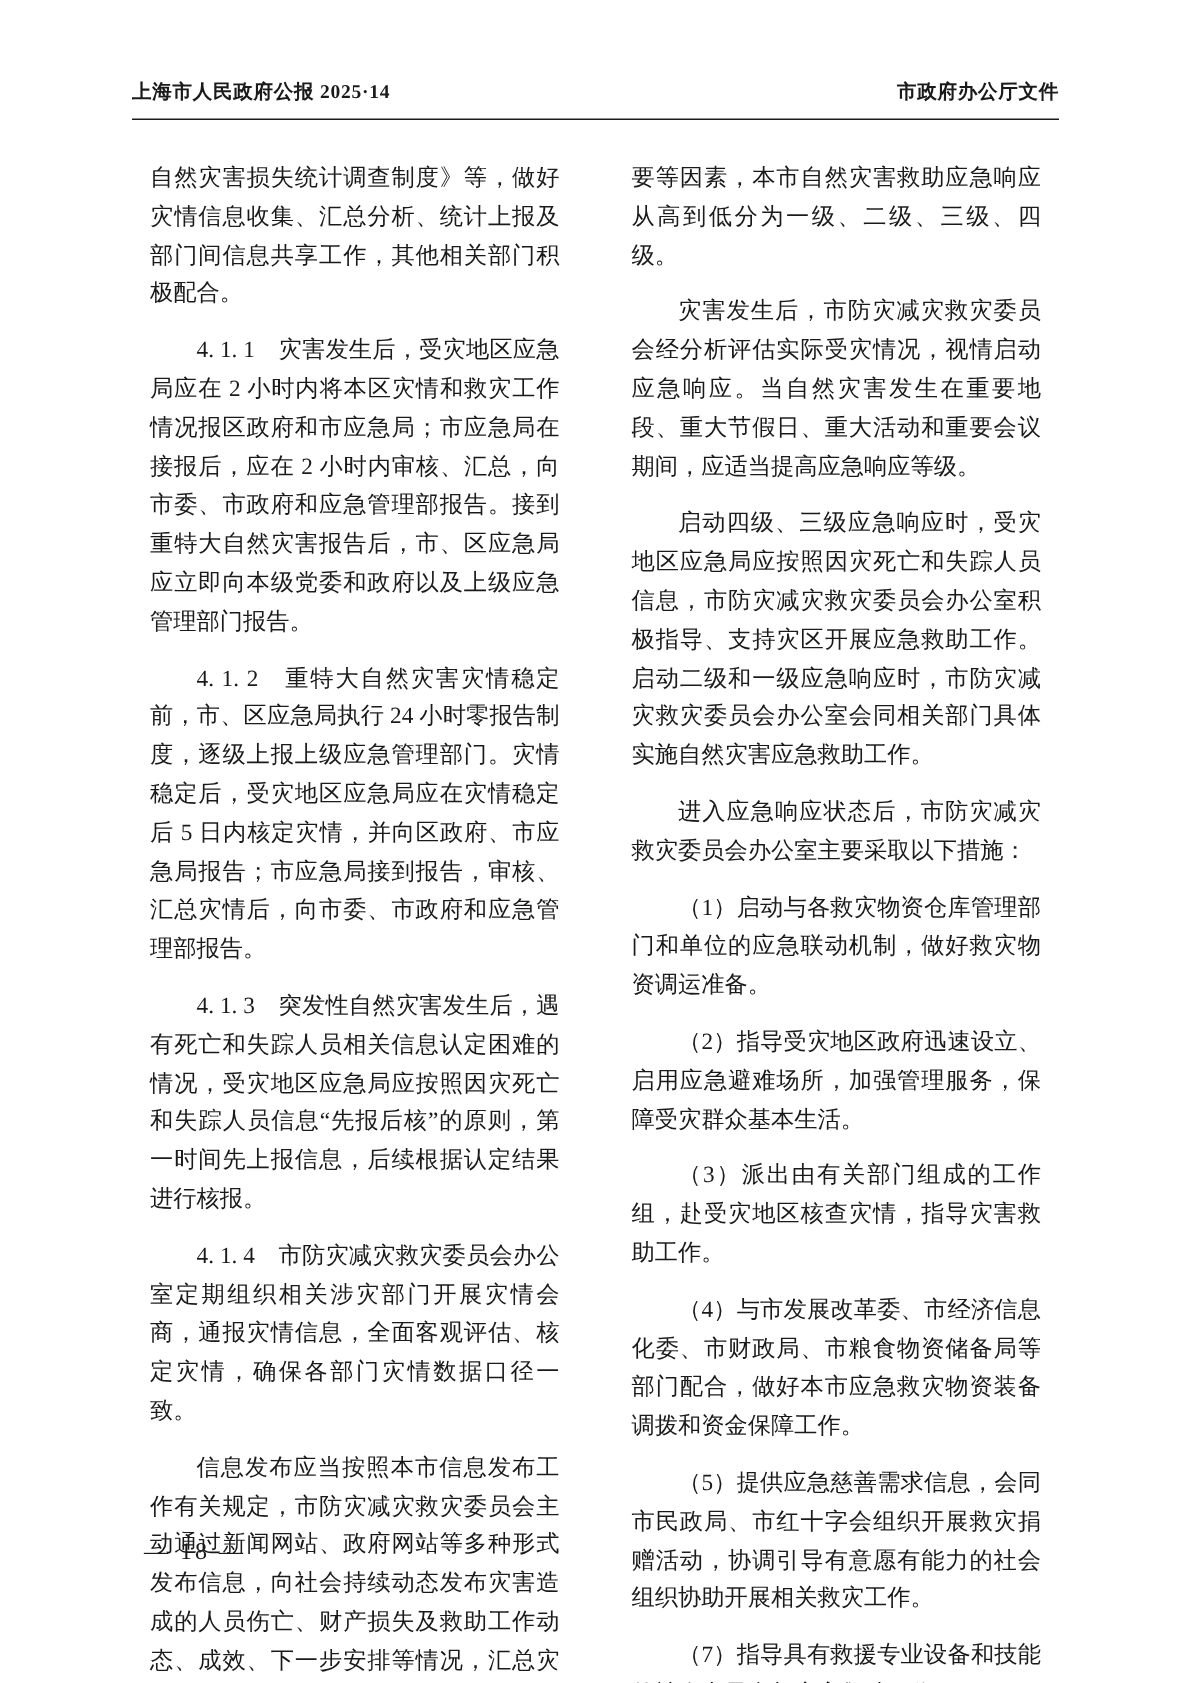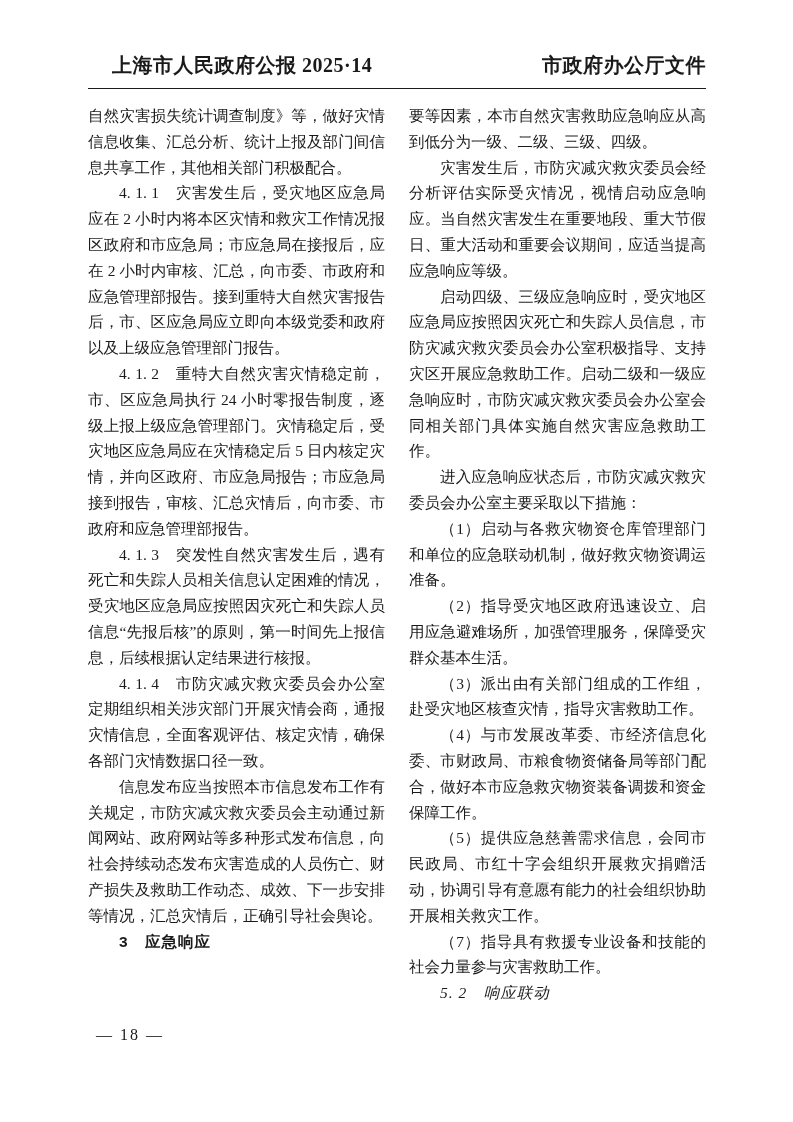--- a/index.html
+++ b/index.html
@@ -13,44 +13,43 @@
   .page{
     position:absolute;
     left:88px;top:52px;
     width:618px;
   }
   
   .runhead{
     display:flex;
     justify-content:space-between;
     align-items:flex-start;
-    font-size:20px;
+    font-size:13px;
     font-weight:bold;
     letter-spacing:0.5px;
     padding-bottom:9px;
-    margin-left:24px;
   }
   .runhead-rule{
     border:none;
     border-top:1.6px solid #1b1b1b;
     margin:0 0 14px 0;
   }
   
   .cols{
     display:flex;
     gap:24px;
   }
   .col{
     width:297px;
     font-size:15.5px;
     line-height:25.8px;
     text-align:justify;
     text-justify:inter-character;
   }
-  .col p{margin:0;}
+  .col p{margin:12px;}
   .para{text-indent:2em;}
   .para-flow{text-indent:0;}
   .h-kai{
     text-indent:2em;
     font-style:italic;
     letter-spacing:1px;
   }
   .h-bold{
     text-indent:2em;
     font-style:normal;

